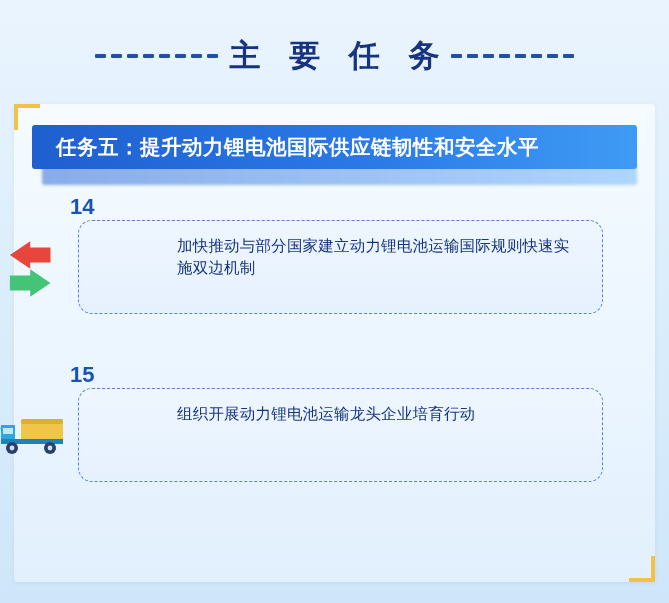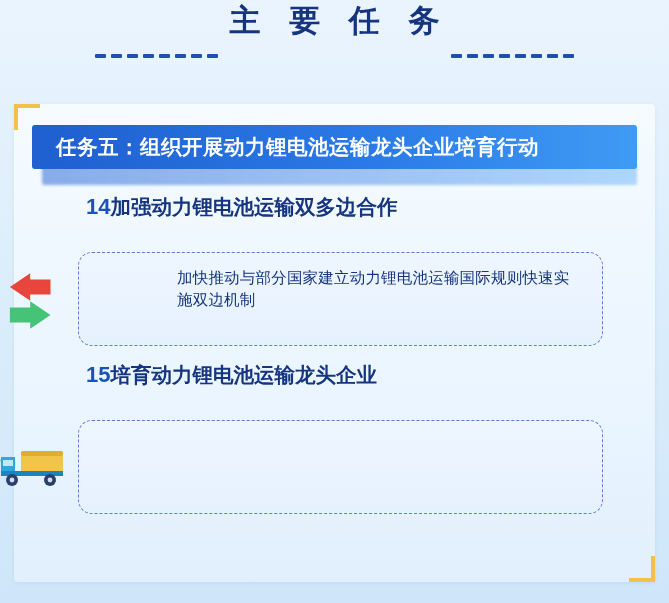--- a/index.html
+++ b/index.html
@@ -13,20 +13,21 @@
     position: relative;
     width: 669px; height: 603px;
     background: linear-gradient(180deg, #eaf4fe 0%, #dceefb 45%, #cfe6fa 100%);
   }
 
   
   .header {
     position: relative;
     height: 111px;
     display: flex;
+    align-items: center;
     justify-content: center;
     gap: 2px;
   }
   .dashes {
     display: flex;
     align-items: center;
     gap: 5px;
   }
   .dashes i {
     display: block;
@@ -101,39 +102,40 @@
   }
 
   
   .section { position: absolute; left: 0; width: 641px; }
   .sec1 { top: 92px; }
   .sec2 { top: 260px; }
 
   .sec-head {
     display: flex;
     align-items: baseline;
-    padding-left: 72px;
+    gap: 13px;
+    padding-left: 56px;
   }
   .sec-num {
     font-size: 22px;
     font-weight: bold;
     color: #1a53b8;
     line-height: 1;
   }
   .sec-title {
     font-size: 20.5px;
     font-weight: bold;
     color: #16357f;
     line-height: 1;
     white-space: nowrap;
   }
 
   .sec-body {
     position: relative;
-    margin-top: 34px;
+    margin-top: 2px;
     padding-left: 64px;
     padding-right: 52px;
     font-family: Liberation Serif, serif;
   }
   .bubble {
     position: relative;
     border: 1.6px dashed #5b7fd4;
     border-radius: 14px;
     background: linear-gradient(180deg, #eef6ff 0%, #e6f1fe 100%);
     padding: 14px 20px 14px 98px;
@@ -195,48 +197,46 @@
     </div>
   </div>
 
   <div class="card">
     <div class="corner-tl"></div>
     <div class="corner-br"></div>
 
     <div class="banner-wrap">
       <div class="banner-shadow"></div>
       <div class="banner">
-        <span class="banner-text">任务五：组织开展动力锂电池运输龙头企业培育行动</span>
+        <span class="banner-text">任务五：提升动力锂电池国际供应链韧性和安全水平</span>
       </div>
     </div>
 
     <div class="section sec1">
       <div class="sec-head">
         <span class="sec-num">14</span>
-        <span class="sec-title">加强动力锂电池运输双多边合作</span>
       </div>
       <div class="sec-body">
         <div class="bubble">
           <span class="icon-arrows">
             <svg width="84" height="70" viewBox="0 0 84 70">
 
               <path d="M30 6 L16 6 L16 1 L2 12 L16 23 L16 18 L30 18 Z" transform="translate(12,8) scale(1.45,1.25)" fill="#e8453c"></path>
 
               <path d="M2 6 L16 6 L16 1 L30 12 L16 23 L16 18 L2 18 Z" transform="translate(12,36) scale(1.45,1.25)" fill="#45c478"></path>
             </svg>
           </span>
           <p>加快推动与部分国家建立动力锂电池运输国际规则快速实施双边机制</p>
         </div>
       </div>
     </div>
 
     <div class="section sec2">
       <div class="sec-head">
         <span class="sec-num">15</span>
-        <span class="sec-title">培育动力锂电池运输龙头企业</span>
       </div>
       <div class="sec-body">
         <div class="bubble">
           <span class="icon-truck">
             <svg width="86" height="68" viewBox="0 0 86 68">
 
               <rect x="28" y="18" width="42" height="22" rx="2" fill="#f0c54a"></rect>
               <rect x="28" y="18" width="42" height="5" rx="2" fill="#e0ad30"></rect>
 
               <path d="M8 24 L22 24 L22 40 L8 40 Z" fill="#2ea7df"></path>
@@ -245,18 +245,19 @@
 
               <circle cx="19" cy="47" r="6" fill="#2b3f6b"></circle>
               <circle cx="19" cy="47" r="2.4" fill="#cfe0f2"></circle>
               <circle cx="57" cy="47" r="6" fill="#2b3f6b"></circle>
               <circle cx="57" cy="47" r="2.4" fill="#cfe0f2"></circle>
 
               <rect x="0" y="26" width="8" height="3" rx="1.5" fill="#7fd0ef"></rect>
               <rect x="2" y="33" width="5" height="3" rx="1.5" fill="#7fd0ef"></rect>
             </svg>
           </span>
+          <p>组织开展动力锂电池运输龙头企业培育行动</p>
         </div>
       </div>
     </div>
 
   </div>
 </div>
 
 </body></html>

